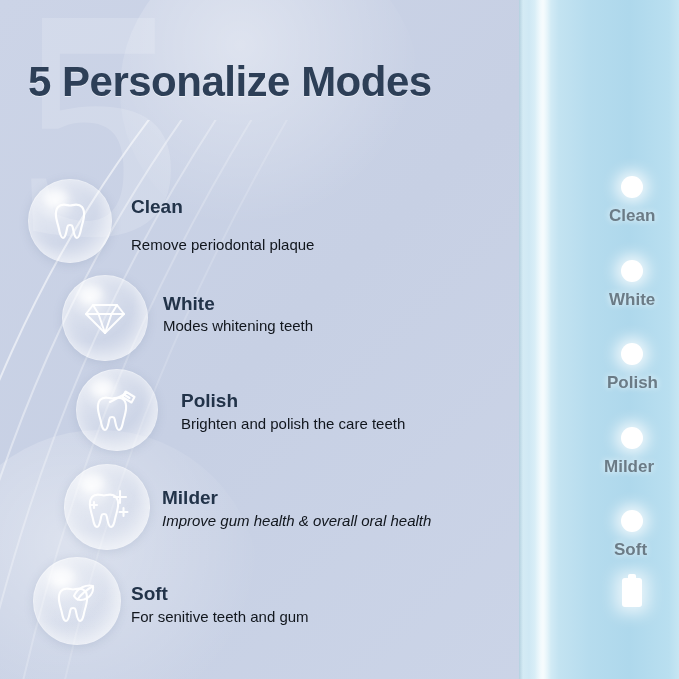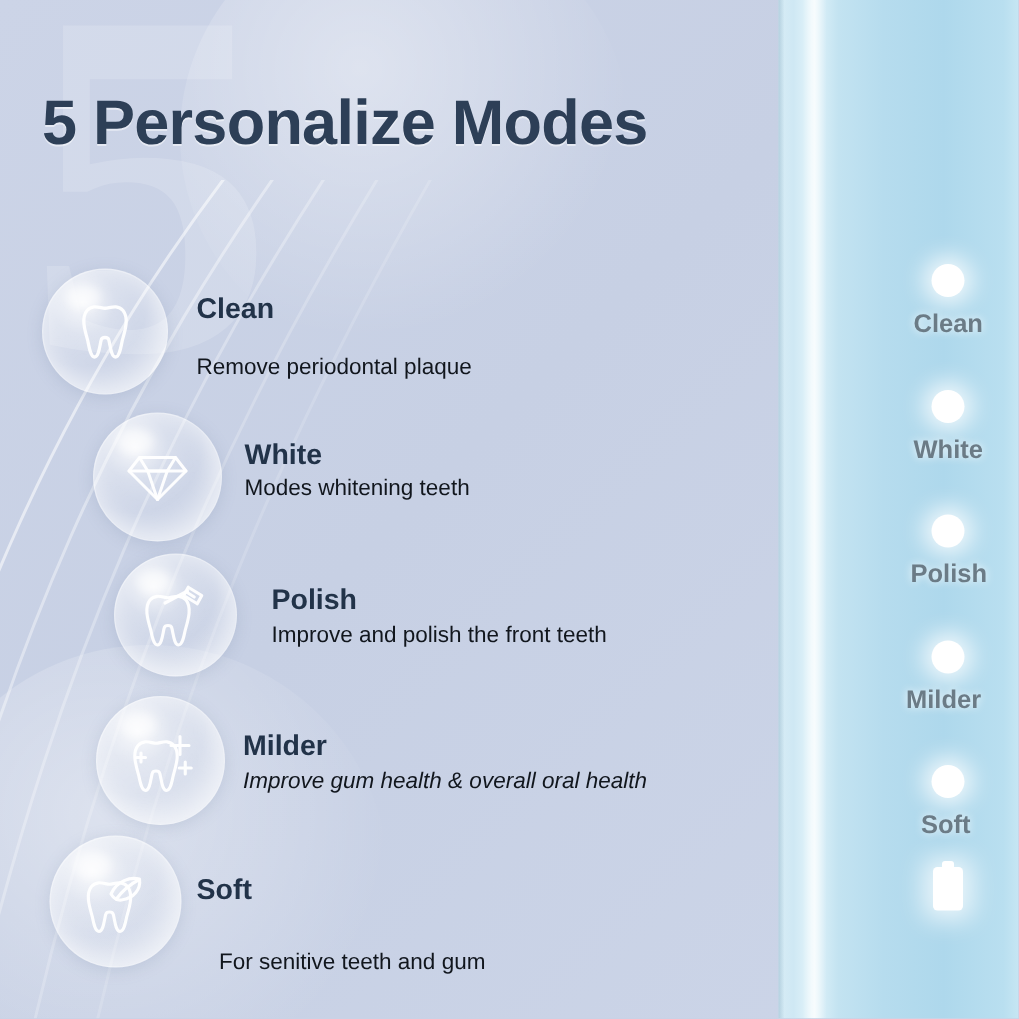--- a/index.html
+++ b/index.html
@@ -204,42 +204,42 @@
 
   <div class="bubble" style="left:76px; top:369px; width:80px; height:80px;">
     <svg width="46" height="44" viewBox="0 0 46 44" fill="none" stroke="rgba(255,255,255,0.95)" stroke-width="2.1" stroke-linecap="round" stroke-linejoin="round">
       <path d="M6 12 C 10 7.5, 15 10.5, 18 10.5 C 21 10.5, 26 7.5, 30 12 C 34 17, 31.5 25, 29.5 32 C 28.5 37, 27.5 42, 25 42 C 22 42, 21.5 34, 20.5 30.5 C 20 28.5, 16 28.5, 15.5 30.5 C 14.5 34, 14 42, 11 42 C 8.5 42, 7.5 37, 6.5 32 C 4.5 25, 2 17, 6 12 Z"></path>
       <path d="M16 14 L31 6"></path>
       <path d="M31.5 3.5 L40.5 9 L37.5 14.5 L28.5 9 Z"></path>
       <path d="M30 6.5 L35.5 10"></path>
     </svg>
   </div>
   <div class="mode-label" style="left:181px; top:390px;">Polish</div>
-  <div class="mode-desc" style="left:181px; top:415px;">Improve and polish the front teeth</div>
+  <div class="mode-desc" style="left:181px; top:415px;">Brighten and polish the care teeth</div>
 
   <div class="bubble" style="left:64px; top:464px; width:84px; height:84px;">
     <svg width="48" height="46" viewBox="0 0 48 46" fill="none" stroke="rgba(255,255,255,0.95)" stroke-width="2.1" stroke-linecap="round" stroke-linejoin="round">
       <path d="M9 13 C 13 8.5, 18 11.5, 21 11.5 C 24 11.5, 29 8.5, 33 13 C 37 18, 34.5 26, 32.5 33 C 31.5 38, 30.5 43, 28 43 C 25 43, 24.5 35, 23.5 31.5 C 23 29.5, 19 29.5, 18.5 31.5 C 17.5 35, 17 43, 14 43 C 11.5 43, 10.5 38, 9.5 33 C 7.5 26, 5 18, 9 13 Z"></path>
       <path d="M8 21 L14 21 M11 18 L11 24"></path>
       <path d="M37 7 L37 19 M31 13 L43 13"></path>
       <path d="M40.5 24 L40.5 32 M36.5 28 L44.5 28"></path>
     </svg>
   </div>
   <div class="mode-label" style="left:162px; top:487px;">Milder</div>
   <div class="mode-desc" style="left:162px; top:512px;font-style:italic;">Improve gum health &amp; overall oral health</div>
 
   <div class="bubble" style="left:33px; top:557px; width:86px; height:86px;">
     <svg width="46" height="44" viewBox="0 0 46 44" fill="none" stroke="rgba(255,255,255,0.95)" stroke-width="2.1" stroke-linecap="round" stroke-linejoin="round">
       <path d="M7 12 C 11 7.5, 16 10.5, 19 10.5 C 22 10.5, 27 7.5, 31 12 C 35 17, 32.5 25, 30.5 32 C 29.5 37, 28.5 42, 26 42 C 23 42, 22.5 34, 21.5 30.5 C 21 28.5, 17 28.5, 16.5 30.5 C 15.5 34, 15 42, 12 42 C 9.5 42, 8.5 37, 7.5 32 C 5.5 25, 3 17, 7 12 Z"></path>
       <path d="M20 17 C 24 8, 33 5.5, 39 7 C 40 13.5, 35.5 20, 27 21 C 24 21.3, 21.5 19.5, 20 17 Z"></path>
       <path d="M38.5 7.5 C 32 11, 27 15.5, 23.5 20.5"></path>
     </svg>
   </div>
   <div class="mode-label" style="left:131px; top:583px;">Soft</div>
-  <div class="mode-desc" style="left:146px; top:608px;margin-top:25px;">For senitive teeth and gum</div>
+  <div class="mode-desc" style="left:131px; top:608px;">For senitive teeth and gum</div>
 
   <div class="device">
     <div class="device-edge-left"></div>
     <div class="device-shine"></div>
 
     <div class="led" style="left:102px; top:176px;"></div>
     <div class="led-label" style="left:90px; top:206px;">Clean</div>
 
     <div class="led" style="left:102px; top:260px;"></div>
     <div class="led-label" style="left:90px; top:290px;">White</div>

